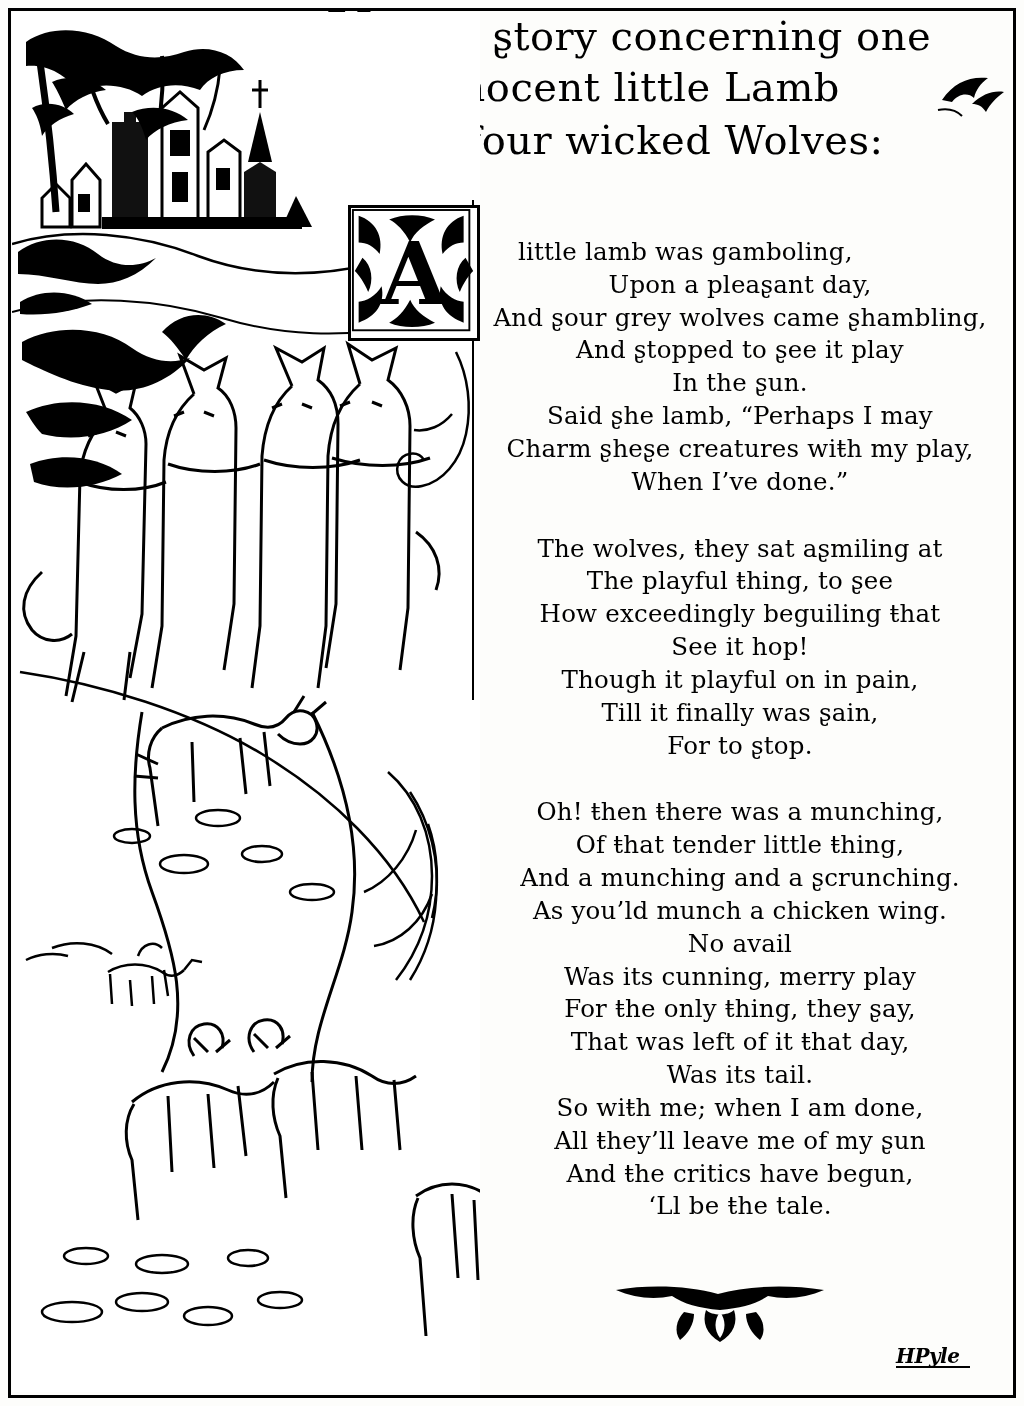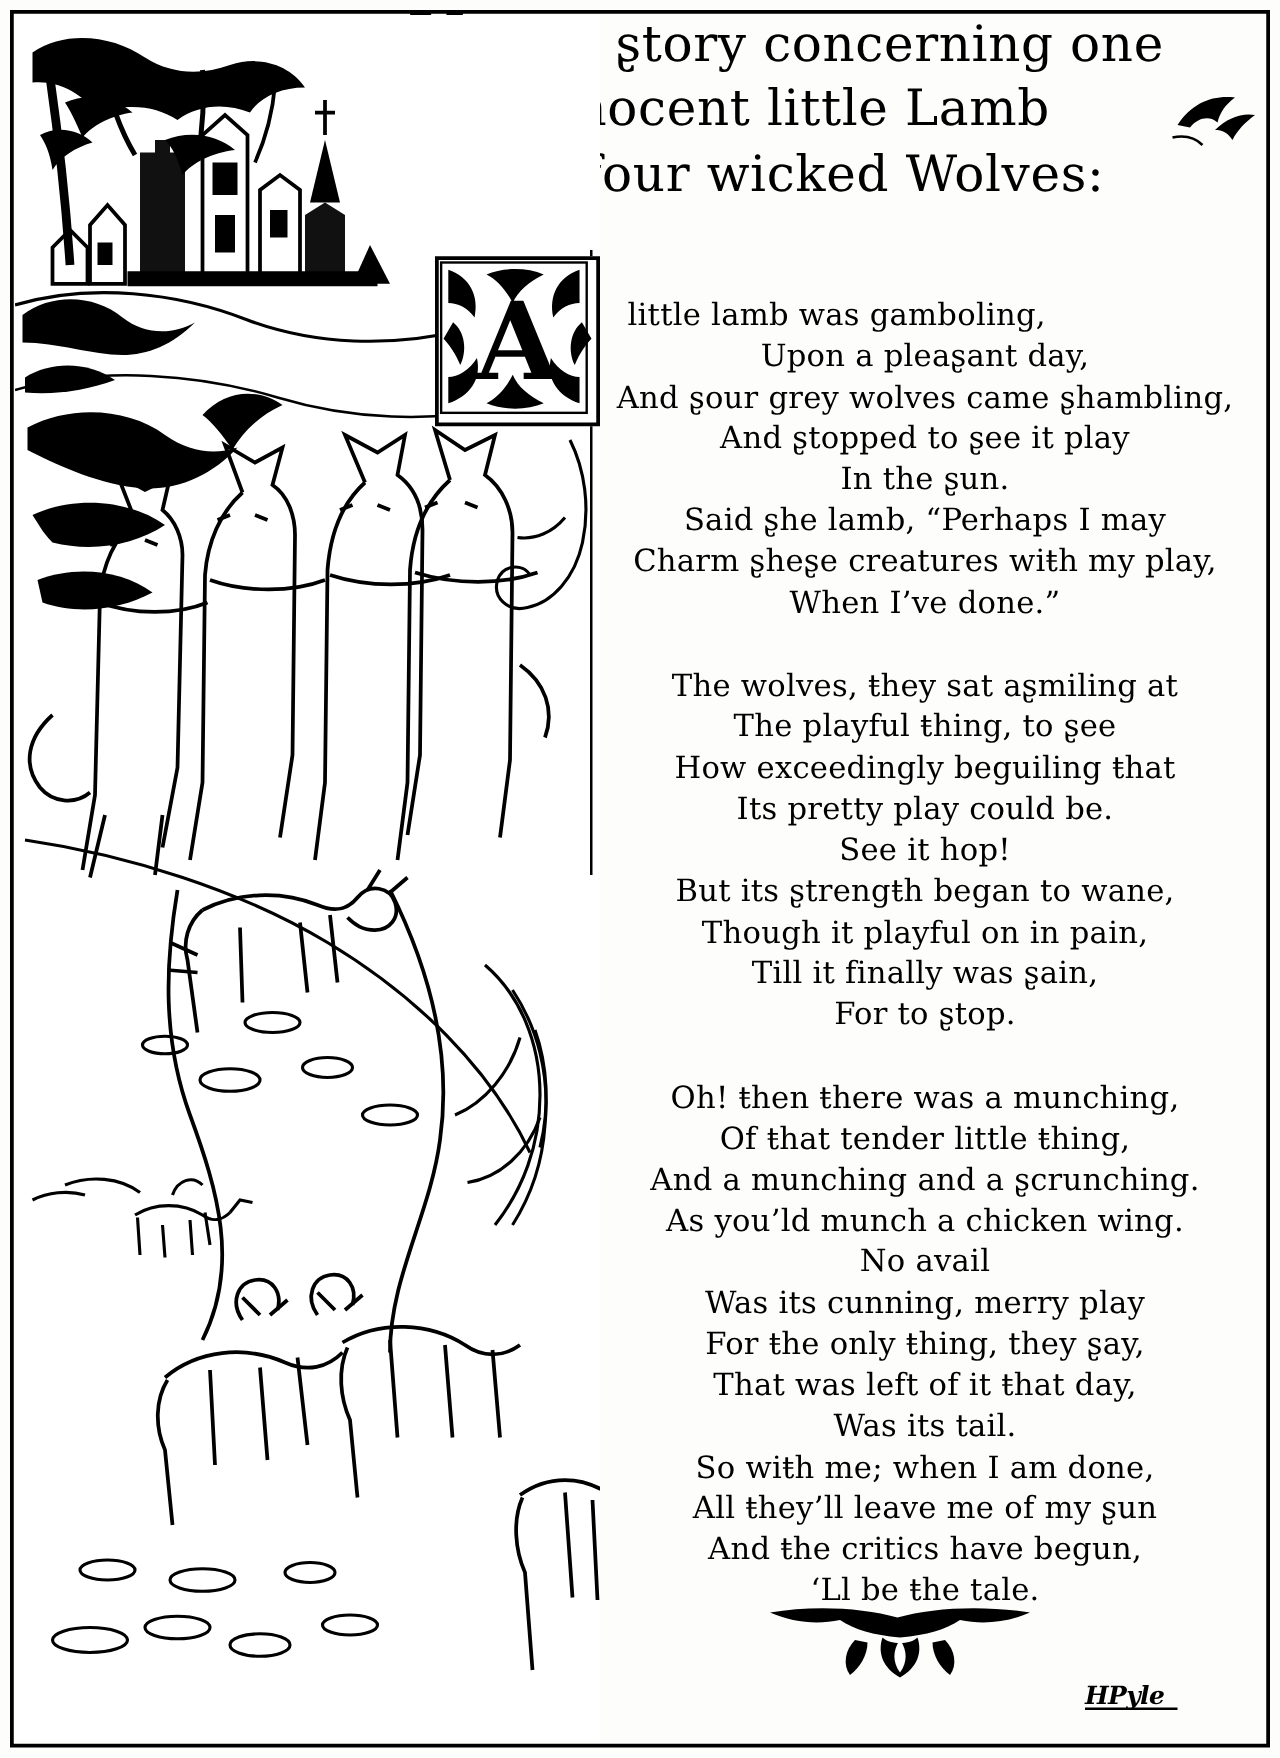--- a/index.html
+++ b/index.html
@@ -116,34 +116,34 @@
   }
   .line {
     font-family: "DejaVu Serif", serif;
     font-size: 24.5px;
     line-height: 1.34;
     white-space: nowrap;
     letter-spacing: 0.2px;
   }
   .stanza:first-child .line:first-child {
     text-align: left;
-    padding-left: 22px;
+    padding-left: 38px;
   }
 
   
   .tailpiece {
     position: absolute;
     left: 610px;
     bottom: 54px;
     width: 220px;
     height: 70px;
   }
   .signature {
     position: absolute;
-    right: 82px;
+    right: 54px;
     bottom: 38px;
     font-family: "DejaVu Serif", serif;
     font-size: 20px;
     font-weight: 700;
     font-style: italic;
     letter-spacing: -0.5px;
   }
   .signature .rule {
     display: block;
     border-bottom: 2px solid #000;
@@ -327,23 +327,21 @@
       <div class="line">In the ʂun.</div>
       <div class="line">Said ʂhe lamb, “Perhaps I may</div>
       <div class="line">Charm ʂheʂe creatures wiŧh my play,</div>
       <div class="line">When I’ve done.”</div>
     </div>
 
     <div class="stanza">
       <div class="line">The wolves, ŧhey sat aʂmiling at</div>
       <div class="line">The playful ŧhing, to ʂee</div>
       <div class="line">How exceedingly beguiling ŧhat</div>
-      <div class="line">Its pretty play could be.</div>
       <div class="line">See it hop!</div>
-      <div class="line">But its ʂtrengŧh began to wane,</div>
       <div class="line">Though it playful on in pain,</div>
       <div class="line">Till it finally was ʂain,</div>
       <div class="line">For to ʂtop.</div>
     </div>
 
     <div class="stanza">
       <div class="line">Oh!  ŧhen ŧhere was a munching,</div>
       <div class="line">Of ŧhat tender little ŧhing,</div>
       <div class="line">And a munching and a ʂcrunching.</div>
       <div class="line">As you’ld munch a chicken wing.</div>

